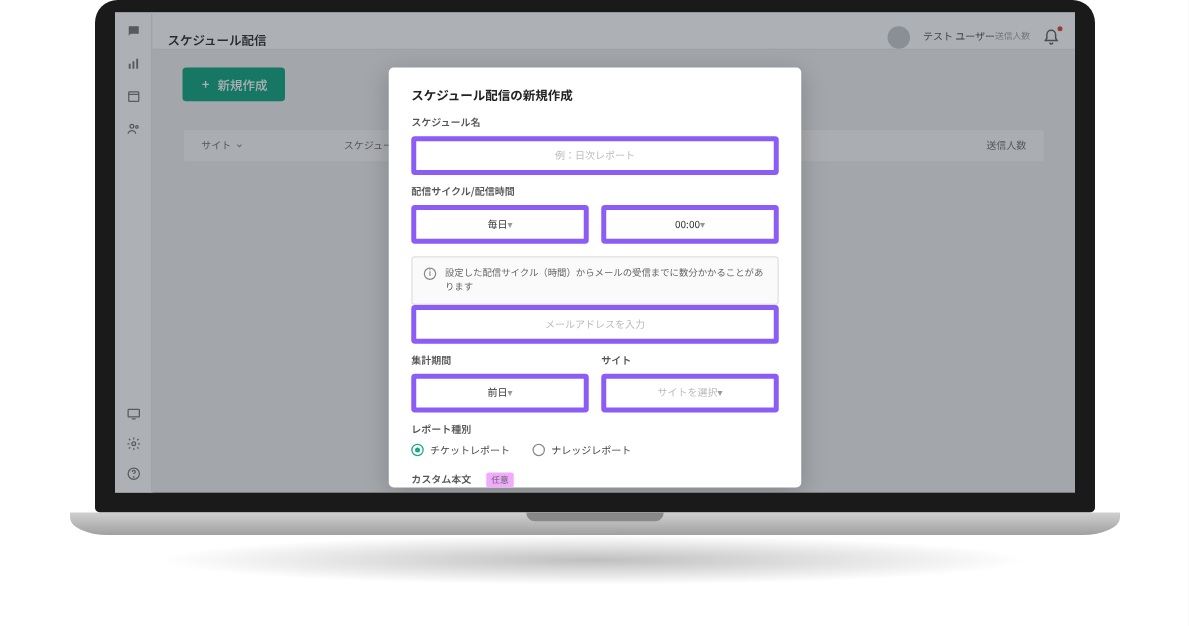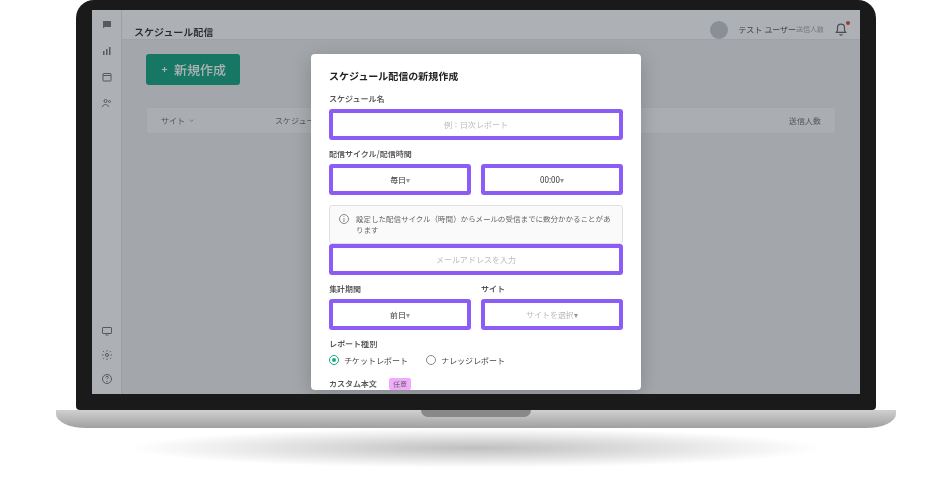--- a/index.html
+++ b/index.html
@@ -97,21 +97,21 @@
   
   .content {
     position:absolute;
     left:30px; right:0; top:30px; bottom:0;
     padding: 14px 24px;
   }
   .btn-new {
     display:inline-flex; align-items:center; gap:5px;
     background:#18a884; color:#fff;
     padding:6px 14px; border-radius:3px;
-    font-size:13px; font-weight:500;
+    font-size:10px; font-weight:500;
   }
   .table-head {
     margin-top: 22px;
     display:flex;
     background:#fafafa;
     border:1px solid #eee;
     border-radius:3px;
     padding:7px 14px;
     font-size:8px; color:#777;
   }

